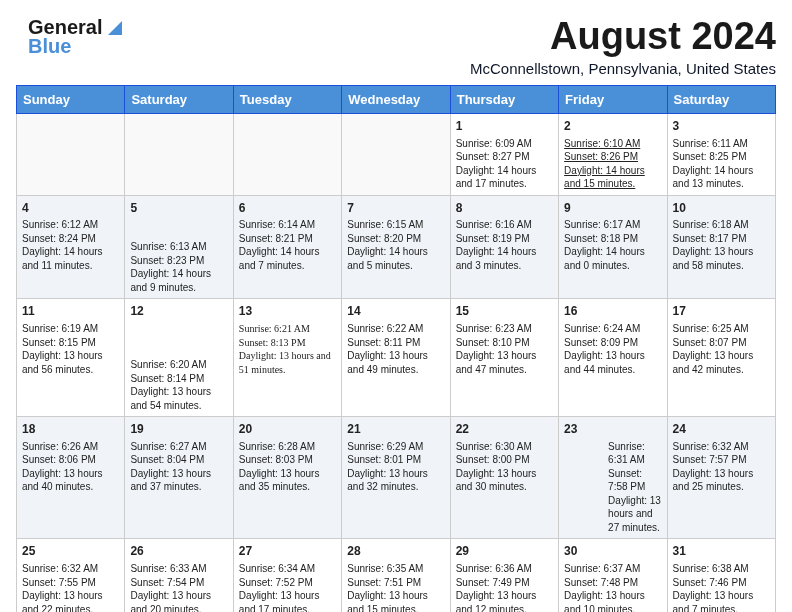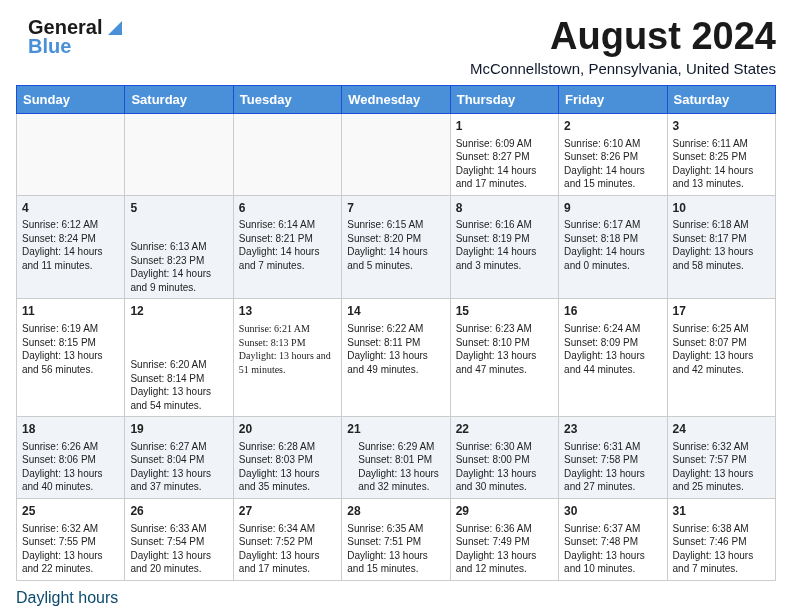--- a/index.html
+++ b/index.html
@@ -122,21 +122,21 @@
         <td class="empty"></td>
         <td class="empty"></td>
         <td>
           <div class="day-num">1</div>
           <div class="day-info" style="white-space: pre-line;">Sunrise: 6:09 AM
 Sunset: 8:27 PM
 Daylight: 14 hours and 17 minutes.</div>
         </td>
         <td>
           <div class="day-num">2</div>
-          <div class="day-info" style="white-space: pre-line;">Sunrise: 6:10 AM
+          <div class="day-info" style="white-space: pre-line; text-decoration: underline;">Sunrise: 6:10 AM
 Sunset: 8:26 PM
 Daylight: 14 hours and 15 minutes.</div>
         </td>
         <td>
           <div class="day-num">3</div>
           <div class="day-info" style="white-space: pre-line;">Sunrise: 6:11 AM
 Sunset: 8:25 PM
 Daylight: 14 hours and 13 minutes.</div>
         </td>
       </tr>
@@ -242,33 +242,33 @@
 Daylight: 13 hours and 37 minutes.</div>
         </td>
         <td>
           <div class="day-num">20</div>
           <div class="day-info" style="white-space: pre-line;">Sunrise: 6:28 AM
 Sunset: 8:03 PM
 Daylight: 13 hours and 35 minutes.</div>
         </td>
         <td>
           <div class="day-num">21</div>
-          <div class="day-info" style="white-space: pre-line; margin-left: 11px;">Sunrise: 6:29 AM
+          <div class="day-info" style="white-space: pre-line;">Sunrise: 6:29 AM
 Sunset: 8:01 PM
 Daylight: 13 hours and 32 minutes.</div>
         </td>
         <td>
           <div class="day-num">22</div>
           <div class="day-info" style="white-space: pre-line;">Sunrise: 6:30 AM
 Sunset: 8:00 PM
 Daylight: 13 hours and 30 minutes.</div>
         </td>
         <td>
           <div class="day-num">23</div>
-          <div class="day-info" style="white-space: pre-line;">Sunrise: 6:31 AM
+          <div class="day-info" style="white-space: pre-line; margin-left: 44px;">Sunrise: 6:31 AM
 Sunset: 7:58 PM
 Daylight: 13 hours and 27 minutes.</div>
         </td>
         <td>
           <div class="day-num">24</div>
           <div class="day-info" style="white-space: pre-line;">Sunrise: 6:32 AM
 Sunset: 7:57 PM
 Daylight: 13 hours and 25 minutes.</div>
         </td>
       </tr>

